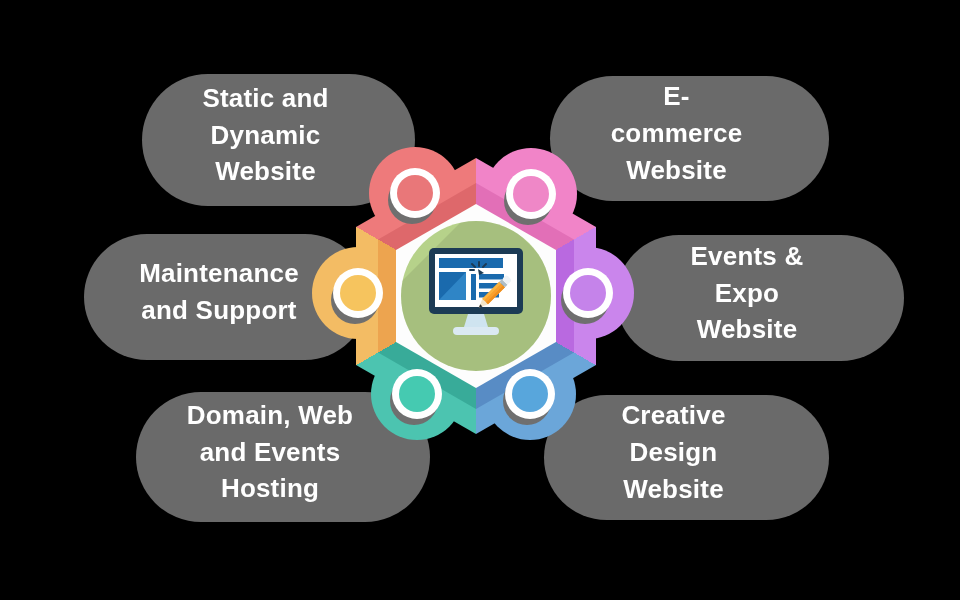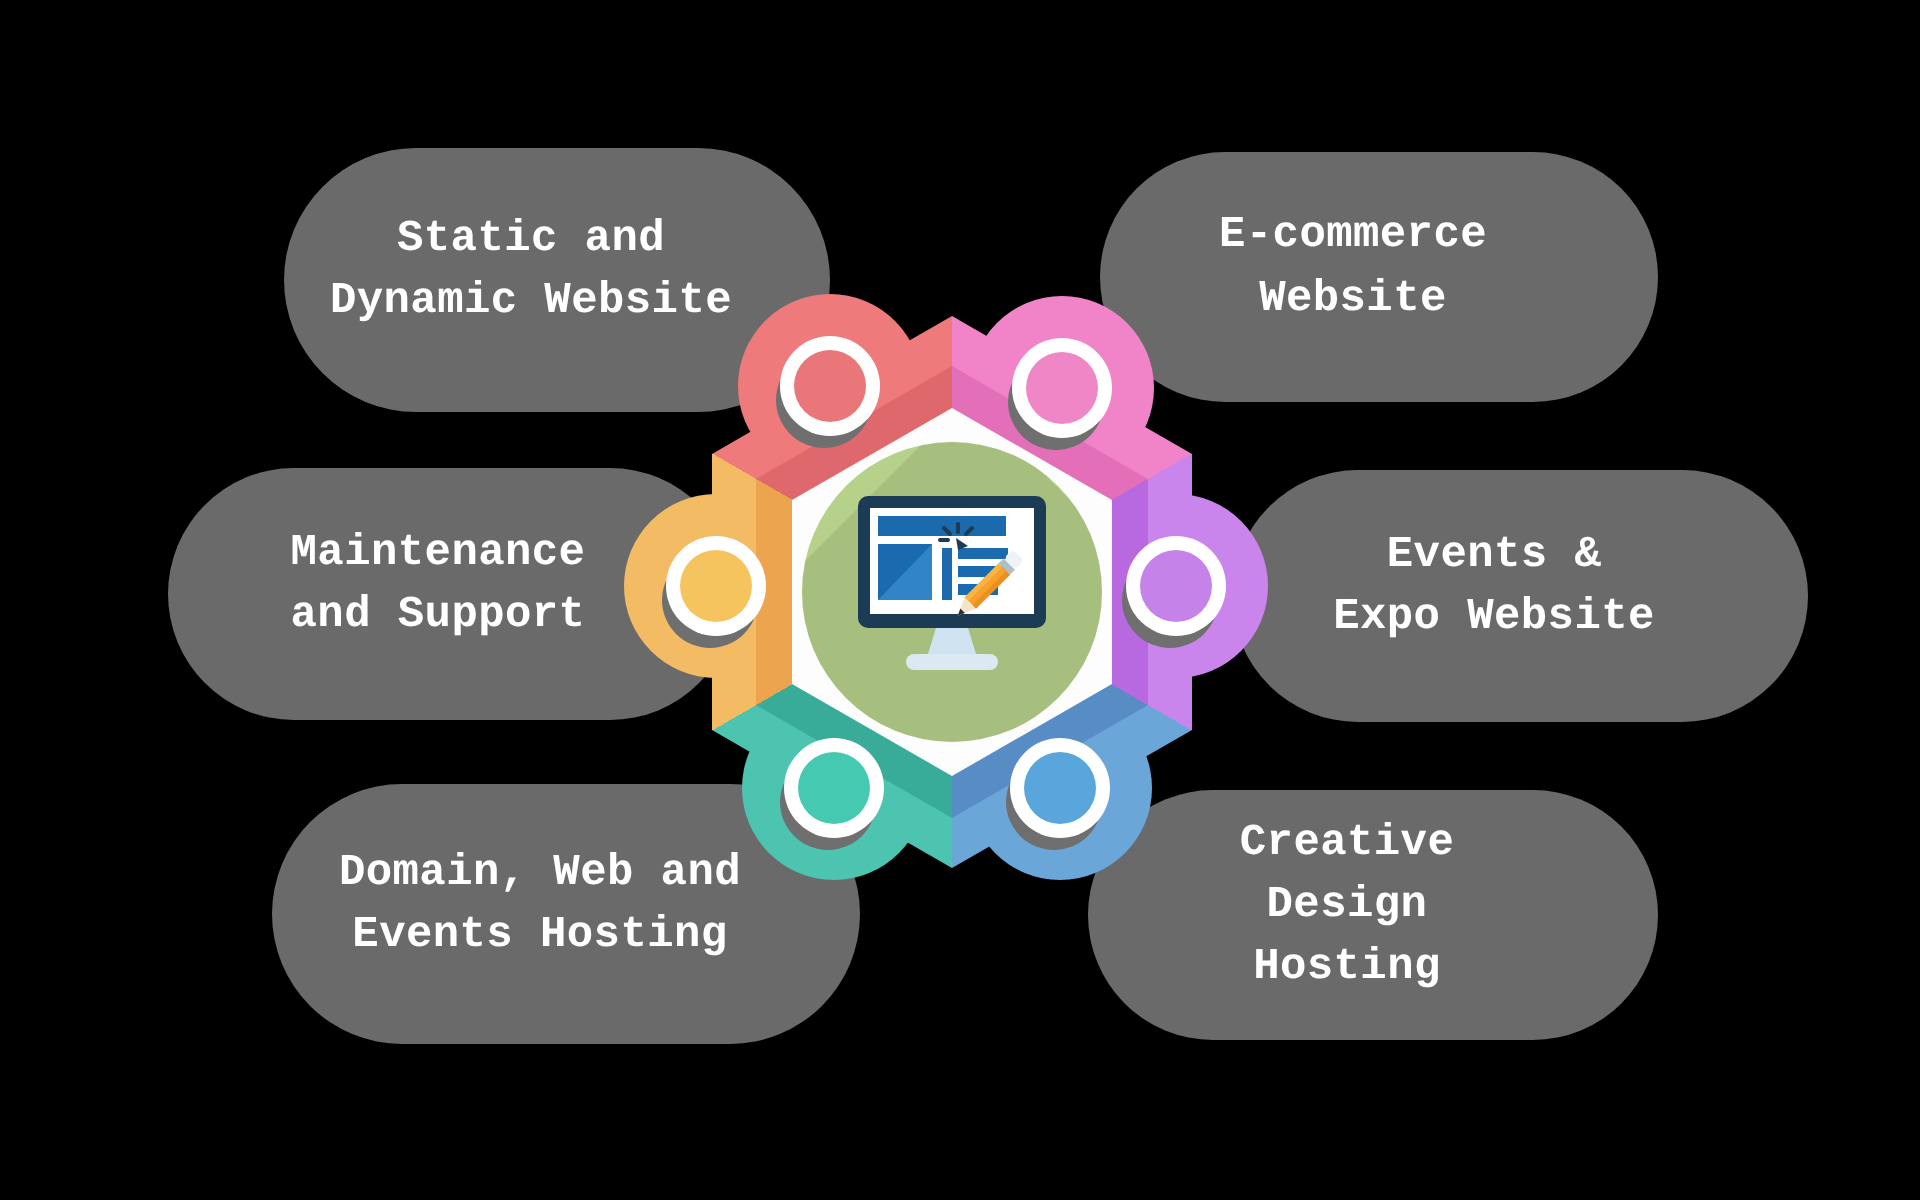--- a/index.html
+++ b/index.html
@@ -13,22 +13,22 @@
   .link-yellow{left:308px;top:282px;width:54px;}
   .link-purple{left:586px;top:282px;width:56px;}
   .link-teal  {left:352px;top:431px;width:82px;transform:rotate(-36deg);}
   .link-blue  {left:530px;top:383px;width:83px;transform:rotate(36deg);}
 
   
   .pill{position:absolute;border-radius:54px;display:flex;align-items:center;
         justify-content:center;z-index:2;}
   .pill::before{content:"";position:absolute;inset:-6px -32px -16px -6px;
         background:#6a6a6a;border-radius:66px;z-index:-1;}
-  .pill .lbl{font-weight:bold;font-size:22px;line-height:1.42;color:#ffffff;
-        text-align:center;letter-spacing:.2px;font-family:Liberation Mono, monospace;}
+  .pill .lbl{font-weight:bold;font-size:26px;line-height:1.42;color:#ffffff;
+        text-align:center;letter-spacing:.2px;}
   .pill-tl{left:148px;top:80px; width:235px;height:110px;background:linear-gradient(125deg,#ed827f,#e0625f);}
   .pill-tr{left:556px;top:82px; width:241px;height:103px;background:linear-gradient(125deg,#f193cc,#e96fb9);}
   .pill-ml{left:90px; top:240px;width:246px;height:104px;background:linear-gradient(125deg,#f7ca6b,#eead44);}
   .pill-mr{left:622px;top:241px;width:250px;height:104px;background:linear-gradient(125deg,#cf90ee,#bd6ce2);}
   .pill-bl{left:142px;top:398px;width:256px;height:108px;background:linear-gradient(125deg,#68cdbb,#3fa895);}
   .pill-br{left:550px;top:401px;width:247px;height:103px;background:linear-gradient(125deg,#77b1de,#5996cc);}
   .pill-tl .lbl,.pill-bl .lbl{max-width:215px;}
   .pill-tr .lbl{max-width:150px;text-align:center;}
   .pill-ml .lbl{max-width:185px;margin-left:12px;}
   .pill-mr .lbl{max-width:165px;}
@@ -90,21 +90,21 @@
   <div class="pill pill-ml">
     <span class="lbl">Maintenance and Support</span>
   </div>
   <div class="pill pill-mr">
     <span class="lbl">Events &amp; Expo Website</span>
   </div>
   <div class="pill pill-bl">
     <span class="lbl">Domain, Web and Events Hosting</span>
   </div>
   <div class="pill pill-br">
-    <span class="lbl">Creative Design Hosting</span>
+    <span class="lbl">Creative Design Website</span>
   </div>
 
   <div class="assembly">
     <div class="bump bump-red"></div>
     <div class="bump bump-pink"></div>
     <div class="bump bump-yellow"></div>
     <div class="bump bump-purple"></div>
     <div class="bump bump-teal"></div>
     <div class="bump bump-blue"></div>
 

